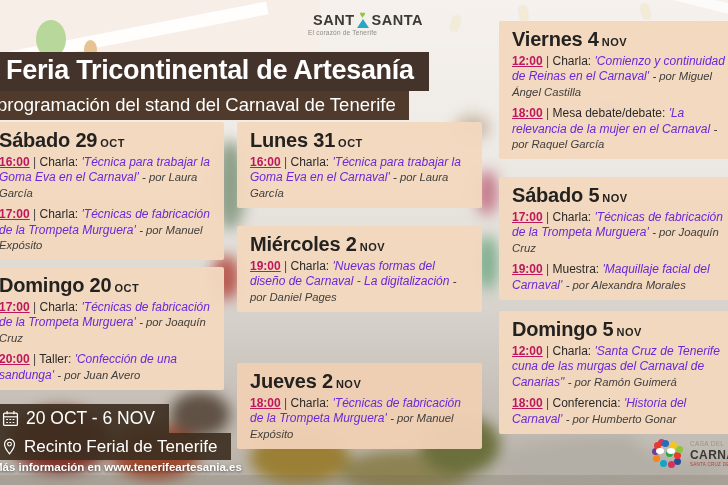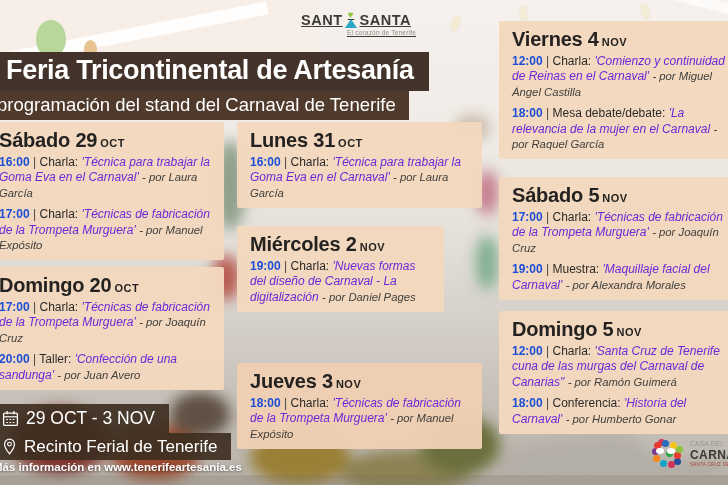--- a/index.html
+++ b/index.html
@@ -13,47 +13,47 @@
   .beam{position:absolute;left:-30px;top:30px;width:300px;height:13px;background:rgba(255,255,255,.9);transform:rotate(-11deg);}
   .beam2{position:absolute;left:560px;top:-6px;width:260px;height:10px;background:rgba(255,255,255,.7);transform:rotate(14deg);}
   .wall-pink{position:absolute;left:0;top:0;width:320px;height:65px;background:#f7eee7;opacity:.8;}
   .balloon-green{position:absolute;left:36px;top:20px;width:30px;height:38px;border-radius:50%;background:#b7d89a;}
   .balloon-tan{position:absolute;left:84px;top:40px;width:13px;height:19px;border-radius:50%;background:#e7c withers;background:#e7c392;}
   .light{position:absolute;width:7px;height:15px;border-radius:4px;background:#f4ebd5;box-shadow:0 0 3px rgba(0,0,0,.08);}
   .blobs{position:absolute;inset:0;filter:blur(7px);}
   .blob{position:absolute;border-radius:50%;}
   .grain-strip{position:absolute;left:0;bottom:0;width:100%;height:10px;background:rgba(120,110,95,.25);}
   
-  .sc-logo{position:absolute;left:296px;top:11px;width:120px;text-align:right;color:#3d3a35;text-decoration:underline;}
+  .sc-logo{position:absolute;left:308px;top:11px;width:120px;text-align:left;color:#3d3a35;}
   .sc-row{display:flex;align-items:flex-end;justify-content:center;gap:1px;font-weight:bold;font-size:14.5px;letter-spacing:.5px;}
   .sc-mark{display:inline-flex;flex-direction:column;align-items:center;width:13px;margin:0 1px;}
   .sc-heart{color:#8dc63f;font-size:10px;line-height:8px;}
   .sc-tri{width:0;height:0;border-left:6px solid transparent;border-right:6px solid transparent;border-bottom:9px solid #2aa7c4;}
   .sc-tag{font-size:6.5px;color:#8d8a84;margin-top:1px;letter-spacing:.2px;}
   
   .title-bar{position:absolute;left:-8px;top:52px;background:#44332a;color:#fff;
     font-size:27px;font-weight:bold;padding:3px 15px 5px 14px;letter-spacing:-.3px;white-space:nowrap;}
   .subtitle-bar{position:absolute;left:-16px;top:91px;background:#4f3a2b;color:#fff;
     font-size:18.5px;padding:3px 13px 4px 13px;white-space:nowrap;}
   
   .panel{position:absolute;background:rgba(242,216,190,.97);padding:7px 11px 7px 13px;box-sizing:border-box;border-radius:2px;}
   .panel.warm{background:rgba(240,207,180,.97);}
   .p0{left:-14px;top:122px;width:238px;}
   .p1{left:-14px;top:267px;width:238px;}
   .p2{left:237px;top:122px;width:245px;}
-  .p3{left:237px;top:226px;width:207px;}
+  .p3{left:237px;top:226px;width:245px;}
   .p4{left:237px;top:363px;width:245px;}
   .p5{left:499px;top:21px;width:242px;}
   .p6{left:499px;top:177px;width:242px;}
   .p7{left:499px;top:311px;width:242px;}
   .day{font-size:20px;font-weight:bold;color:#242220;margin:0 0 3px 0;letter-spacing:-.2px;}
   .month{font-size:11px;font-weight:bold;letter-spacing:.5px;margin-left:3px;}
   .event{font-size:12px;line-height:15.4px;color:#2c2a28;margin:0 0 6px 0;}
   .event:last-child{margin-bottom:0;}
-  .time{font-weight:bold;color:#1d4ed8;}
+  .time{font-weight:bold;color:#be185d;text-decoration:underline;}
   .sep{color:#4a4845;font-weight:normal;}
   .etitle{font-style:italic;color:#6d28d9;}
   .by{font-style:italic;font-size:11.3px;color:#42403d;}
   
   .badge{position:absolute;display:flex;align-items:center;gap:7px;background:rgba(61,47,33,.92);
     color:#fff;padding:0 14px 0 8px;white-space:nowrap;}
   .badge.dates{left:-6px;top:404px;height:29px;font-size:17.5px;}
   .badge.venue{left:-6px;top:433px;height:27px;font-size:17px;}
   .info-text{position:absolute;left:-7px;top:461px;color:#fff;font-weight:bold;font-size:11.5px;
     text-shadow:0 1px 3px rgba(0,0,0,.55);white-space:nowrap;}
@@ -174,21 +174,21 @@
     <p class="event">
       <span class="time">19:00</span>
       <span class="sep">|</span>
       <span class="type">Charla:</span>
       <span class="etitle">'Nuevas formas del diseño de Carnaval - La digitalización</span>
       <span class="by">- por Daniel Pages</span>
     </p>
   </div>
 
   <div class="panel p4 warm">
-    <p class="day"><span>Jueves 3</span><span class="month">NOV</span></p>
+    <p class="day"><span>Jueves 2</span><span class="month">NOV</span></p>
     <p class="event">
       <span class="time">18:00</span>
       <span class="sep">|</span>
       <span class="type">Charla:</span>
       <span class="etitle">'Técnicas de fabricación de la Trompeta Murguera'</span>
       <span class="by">- por Manuel Expósito</span>
     </p>
   </div>
 
   <div class="panel p5">
@@ -247,21 +247,21 @@
 
   <div class="badge dates">
     <svg class="icon-svg" width="17" height="17" viewBox="0 0 16 16">
       <rect x="1.5" y="3" width="13" height="11.5" rx="1.2" fill="none" stroke="#fff" stroke-width="1.2"></rect>
       <line x1="1.5" y1="6.4" x2="14.5" y2="6.4" stroke="#fff" stroke-width="1.1"></line>
       <line x1="4.8" y1="1" x2="4.8" y2="4" stroke="#fff" stroke-width="1.2"></line>
       <line x1="11.2" y1="1" x2="11.2" y2="4" stroke="#fff" stroke-width="1.2"></line>
       <line x1="4" y1="9" x2="12" y2="9" stroke="#fff" stroke-width="1" stroke-dasharray="1.6 1.4"></line>
       <line x1="4" y1="11.8" x2="12" y2="11.8" stroke="#fff" stroke-width="1" stroke-dasharray="1.6 1.4"></line>
     </svg>
-    <span>29 OCT - 3 NOV</span>
+    <span>20 OCT - 6 NOV</span>
   </div>
 
   <div class="badge venue">
     <svg class="icon-svg" width="15" height="17" viewBox="0 0 16 18">
       <path d="M8 1.2a5.3 5.3 0 0 0-5.3 5.3C2.7 10.3 8 16.8 8 16.8s5.3-6.5 5.3-10.3A5.3 5.3 0 0 0 8 1.2z" fill="none" stroke="#fff" stroke-width="1.3"></path>
       <circle cx="8" cy="6.4" r="2" fill="none" stroke="#fff" stroke-width="1.2"></circle>
     </svg>
     <span>Recinto Ferial de Tenerife</span>
   </div>
 

